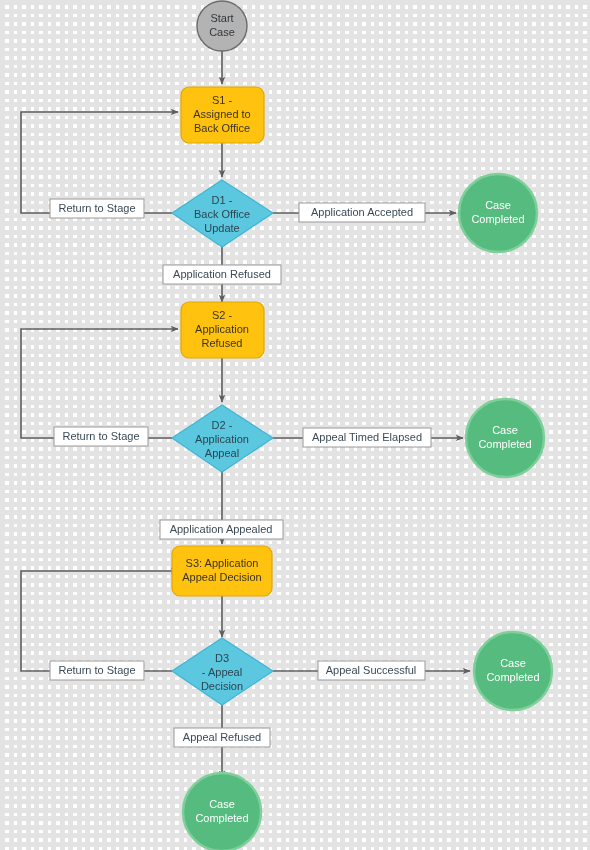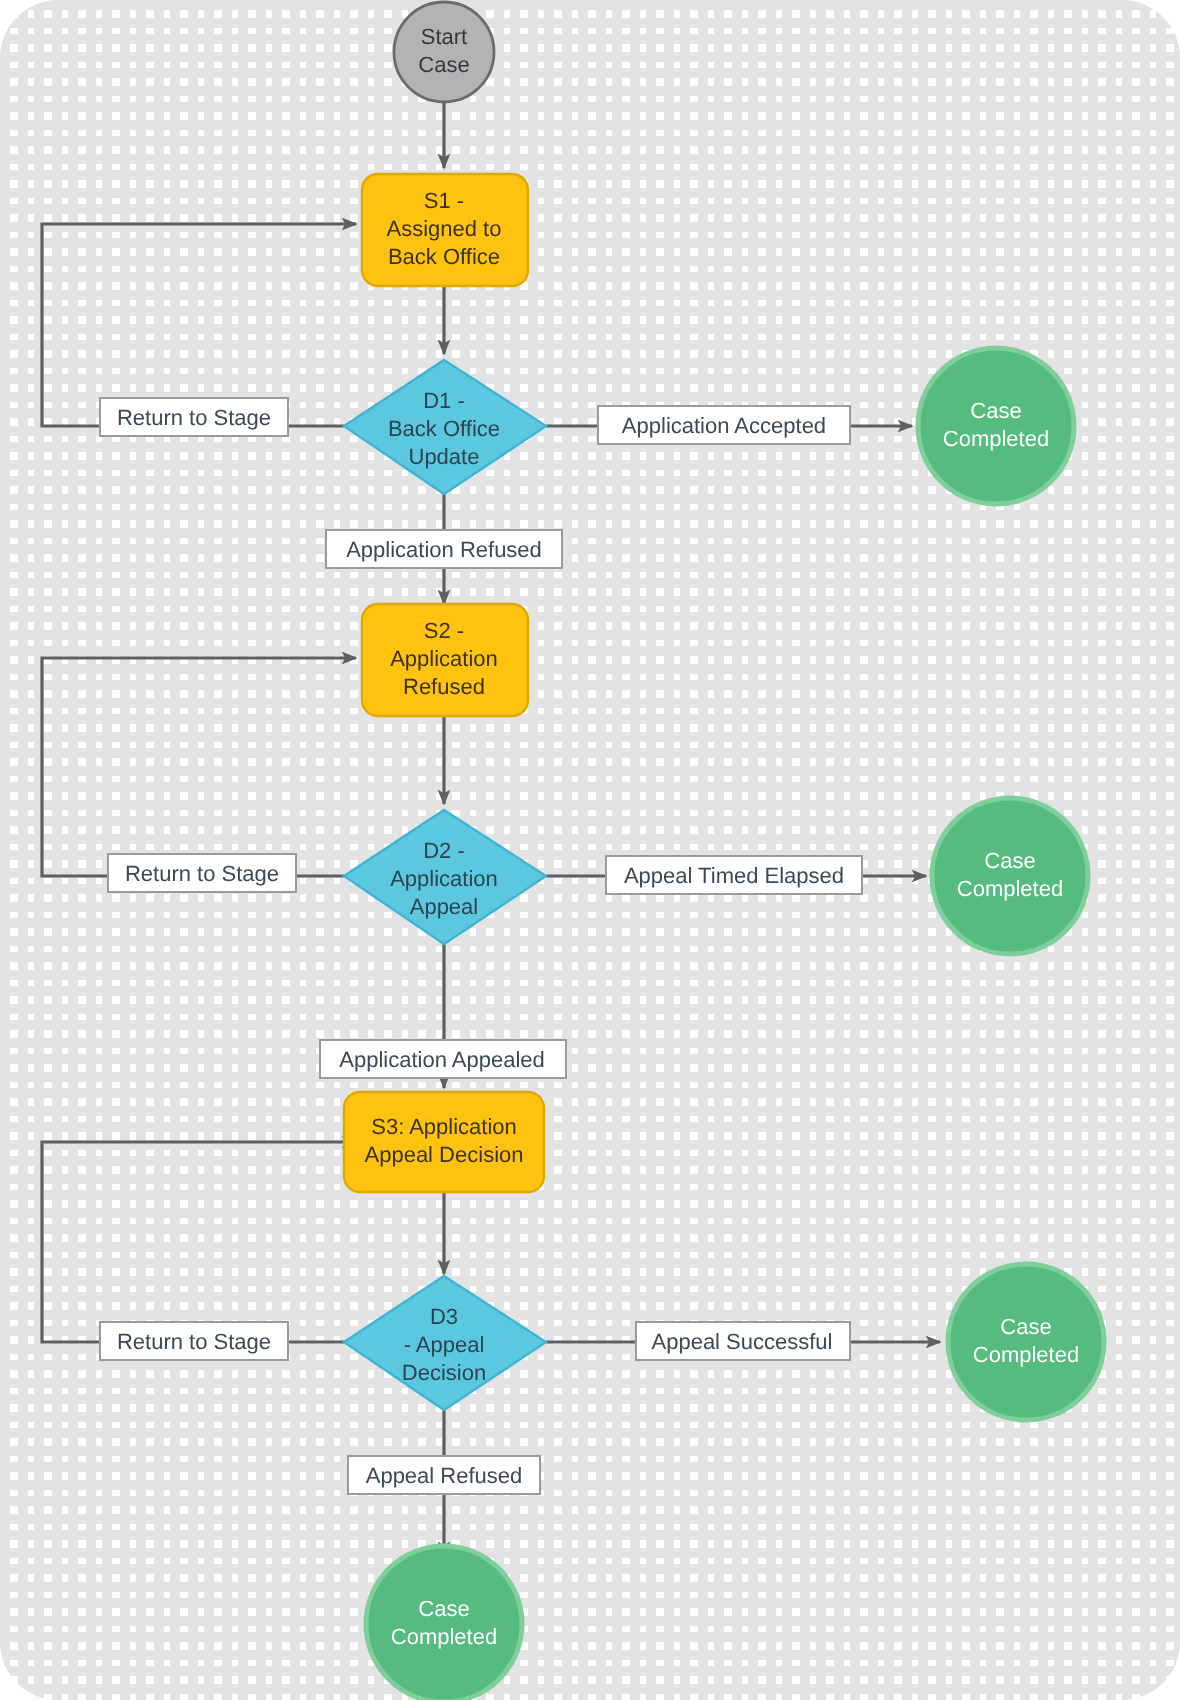--- a/index.html
+++ b/index.html
@@ -14,21 +14,20 @@
     background-color: #ffffff;
     background-image:
       repeating-linear-gradient(to right,
         #e3e3e3 0px, #e3e3e3 5px, transparent 5px, transparent 9px),
       repeating-linear-gradient(to bottom,
         #e3e3e3 0px, #e3e3e3 5px, transparent 5px, transparent 9px);
     background-size: 17px 1px, 1px 17px;
     background-repeat: repeat;
     overflow: hidden;
     font-family: "Liberation Sans", sans-serif;
-    border-radius: 29px;
   }
   #diagram {
     position: absolute;
     left: 0; top: 0;
     width: 590px;
     height: 850px;
   }
   .node-label {
     font-family: "Liberation Sans", sans-serif;
     font-size: 11px;

